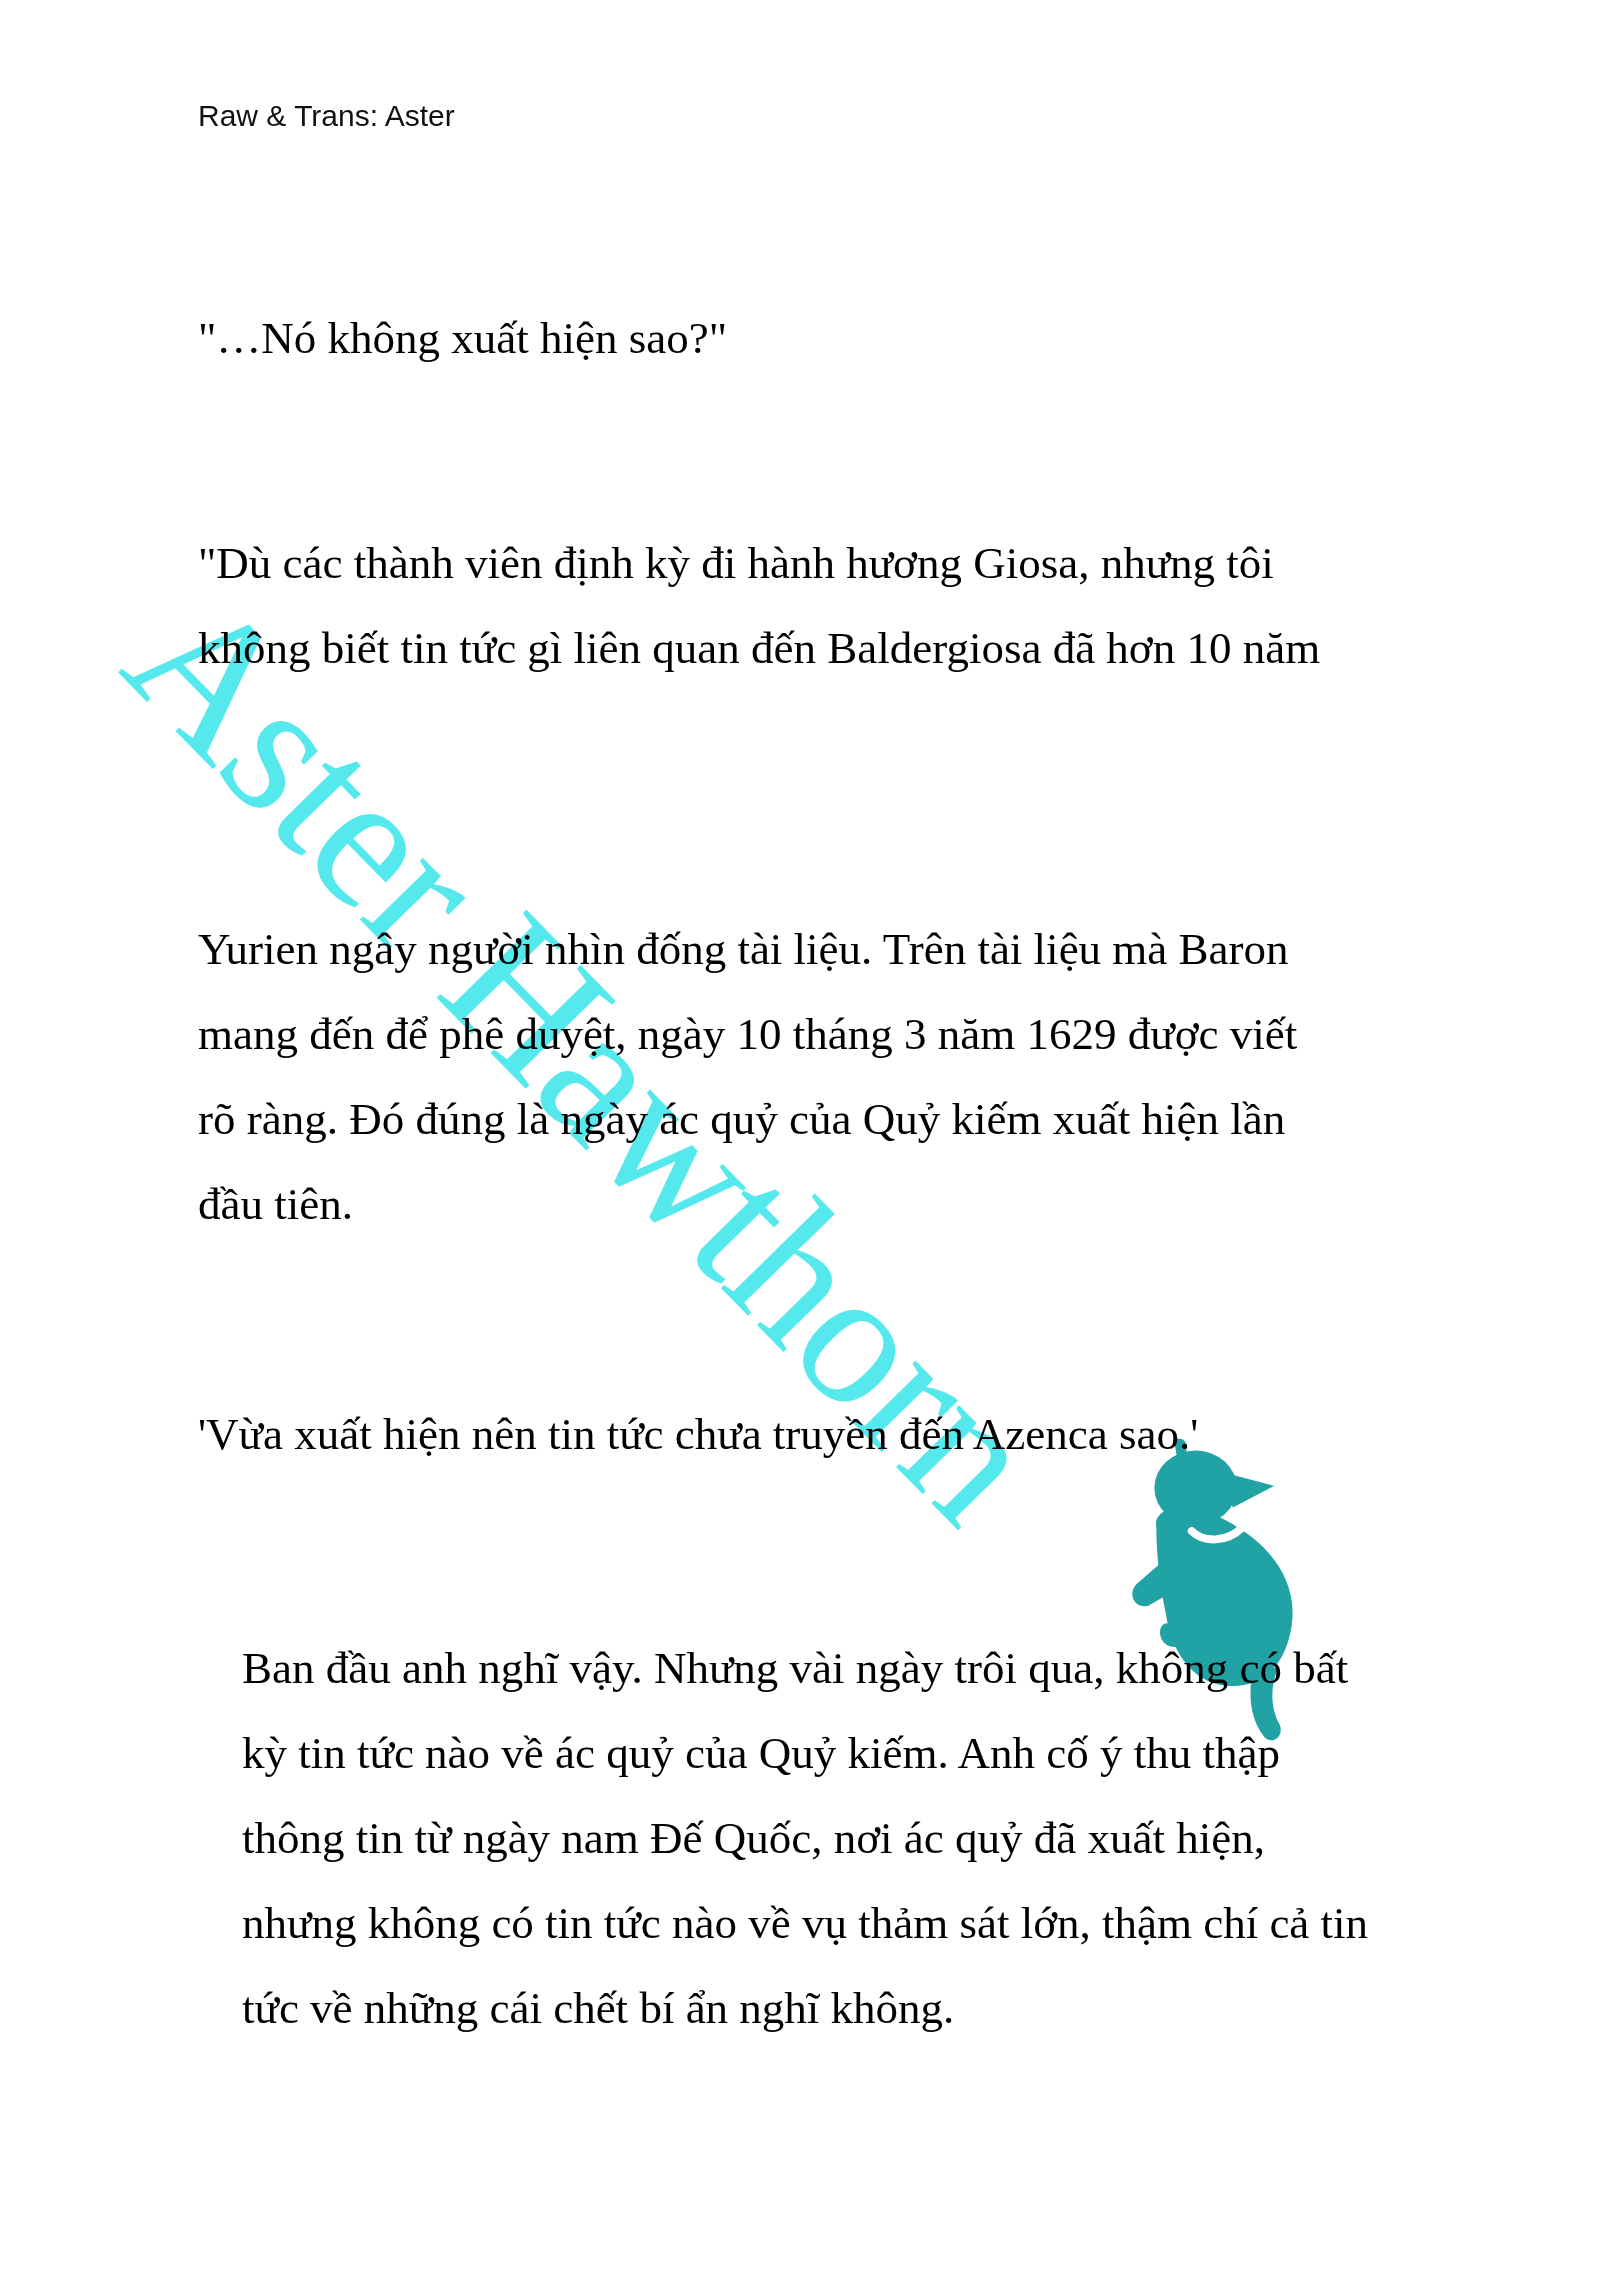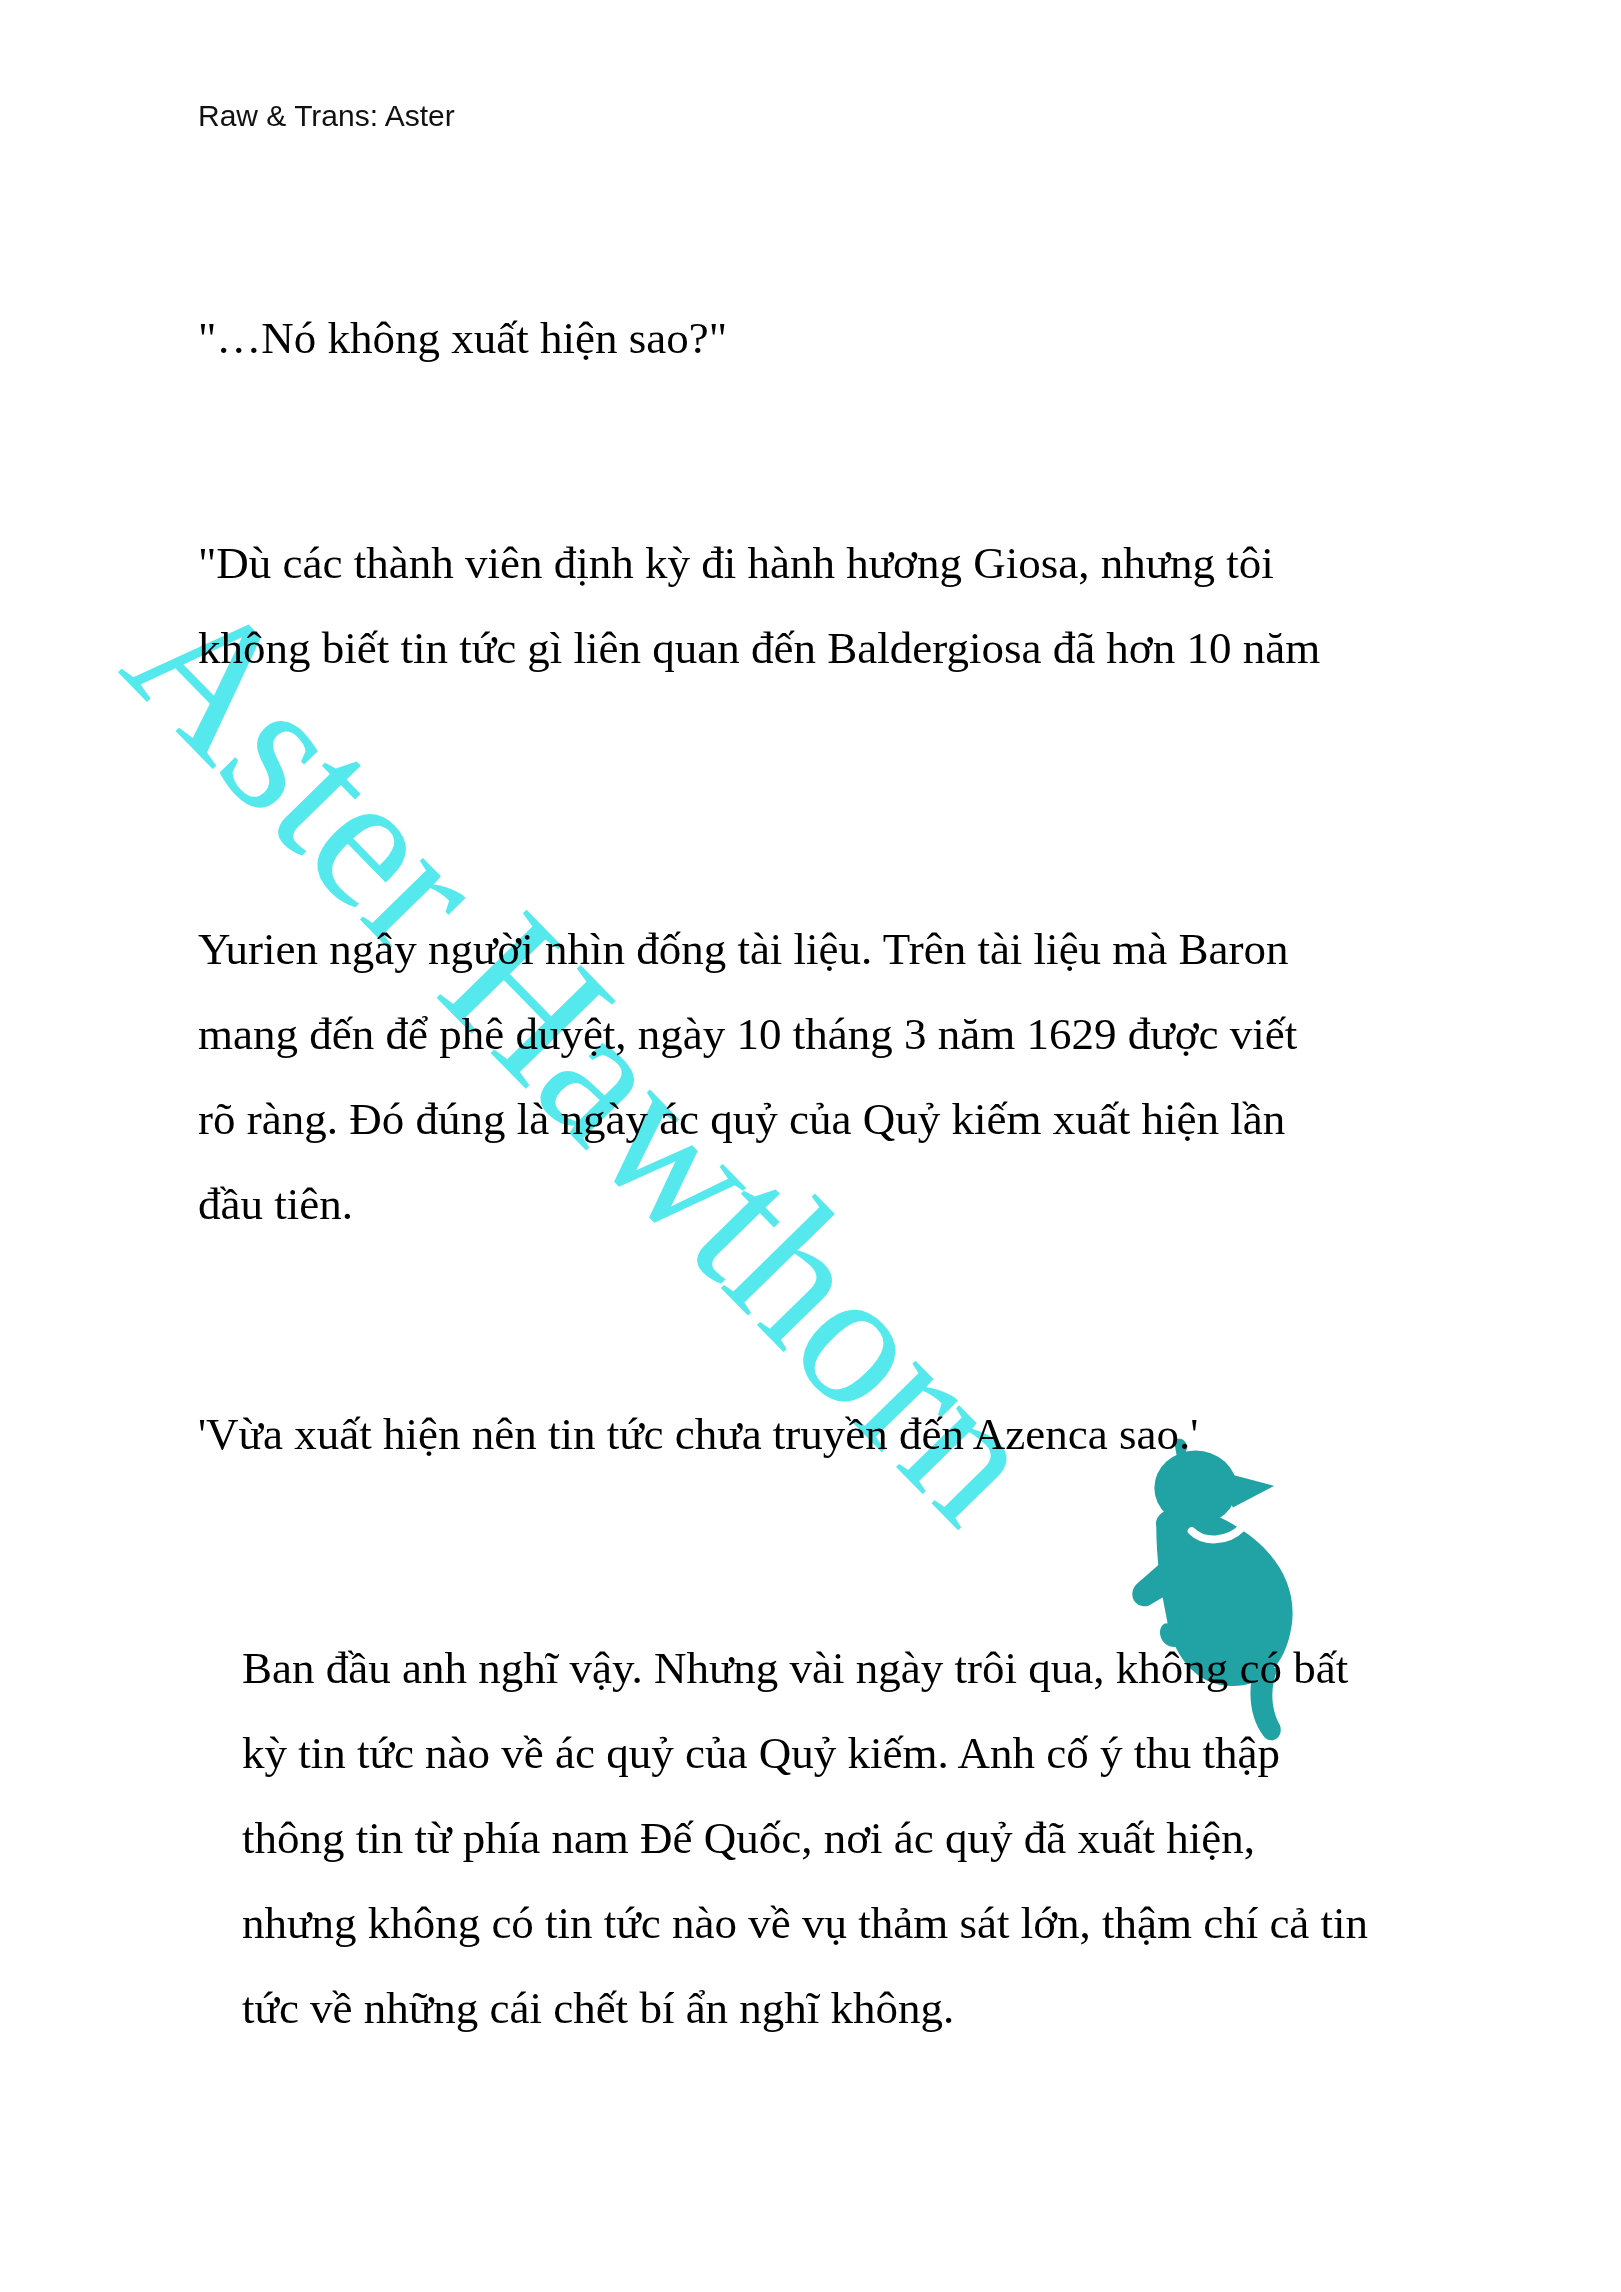--- a/index.html
+++ b/index.html
@@ -114,19 +114,19 @@
     <span class="line">đầu tiên.</span>
   </div>
 
   <div class="para" style="top:1392px;text-align:center;">
     <span class="line">'Vừa xuất hiện nên tin tức chưa truyền đến Azenca sao.'</span>
   </div>
 
   <div class="para" style="top:1626px;margin-left:44px;">
     <span class="line">Ban đầu anh nghĩ vậy. Nhưng vài ngày trôi qua, không có bất</span>
     <span class="line">kỳ tin tức nào về ác quỷ của Quỷ kiếm. Anh cố ý thu thập</span>
-    <span class="line">thông tin từ phía nam Đế Quốc, nơi ác quỷ đã xuất hiện,</span>
+    <span class="line">thông tin từ ngày nam Đế Quốc, nơi ác quỷ đã xuất hiện,</span>
     <span class="line">nhưng không có tin tức nào về vụ thảm sát lớn, thậm chí cả tin</span>
     <span class="line">tức về những cái chết bí ẩn nghĩ không.</span>
   </div>
 
 </div>
 
 
 </body></html>

